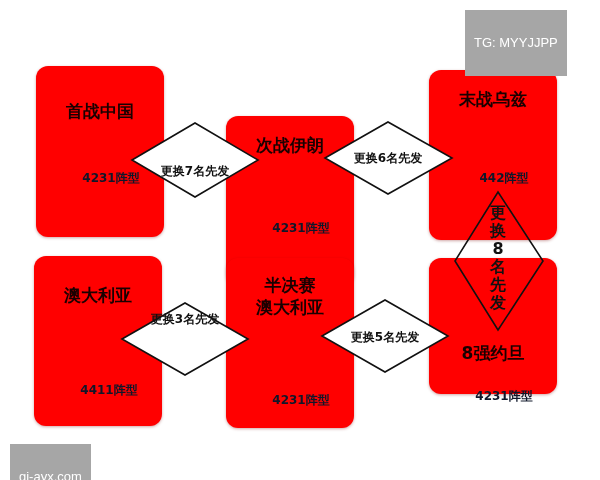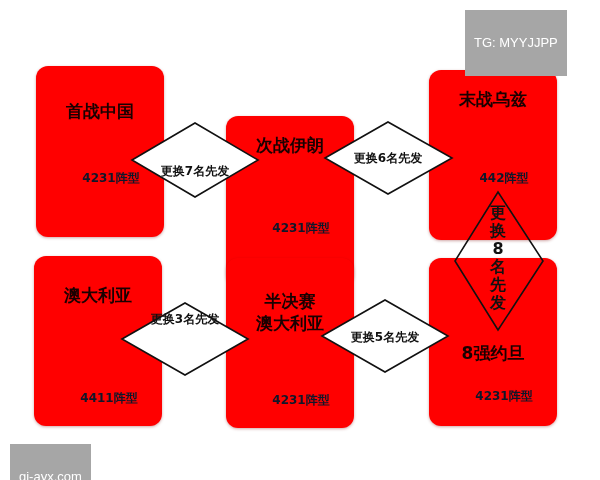--- a/index.html
+++ b/index.html
@@ -72,28 +72,28 @@
   <div class="card-title" style="top:18px;">次战伊朗</div>
   <div class="card-formation" style="top:104px;">4231阵型</div>
 </div>
 <div class="card" style="left:429px;top:70px;width:128px;height:170px;">
   <div class="card-title" style="top:18px;">末战乌兹</div>
   <div class="card-formation" style="top:100px;">442阵型</div>
 </div>
 
 <div class="card" style="left:34px;top:256px;width:128px;height:170px;">
   <div class="card-title" style="top:28px;">澳大利亚</div>
-  <div class="card-formation" style="top:134px;">4411阵型</div>
+  <div class="card-formation" style="top:126px;">4411阵型</div>
 </div>
 <div class="card" style="left:226px;top:258px;width:128px;height:170px;">
-  <div class="card-title" style="top:16px;margin-top:16px;">半决赛
+  <div class="card-title" style="top:16px;">半决赛
 澳大利亚</div>
   <div class="card-formation" style="top:134px;">4231阵型</div>
 </div>
-<div class="card" style="left:429px;top:258px;width:128px;height:168px;">
+<div class="card" style="left:429px;top:258px;width:128px;height:136px;">
   <div class="card-title" style="top:84px;">8强约旦</div>
   <div class="card-formation" style="top:130px;">4231阵型</div>
 </div>
 
 <svg class="diamond-svg" viewBox="0 0 600 480">
   <polygon points="132,160 195,123 258,160 195,197" fill="#ffffff" stroke="#111111" stroke-width="1.6"></polygon>
   <polygon points="325,158 388,122 452,158 388,194" fill="#ffffff" stroke="#111111" stroke-width="1.6"></polygon>
   <polygon points="498,192 543,261 498,330 455,261" fill="none" stroke="#111111" stroke-width="1.6"></polygon>
   <polygon points="322,336 385,300 448,336 385,372" fill="#ffffff" stroke="#111111" stroke-width="1.6"></polygon>
   <polygon points="122,339 185,303 248,339 185,375" fill="#ffffff" stroke="#111111" stroke-width="1.6"></polygon>

